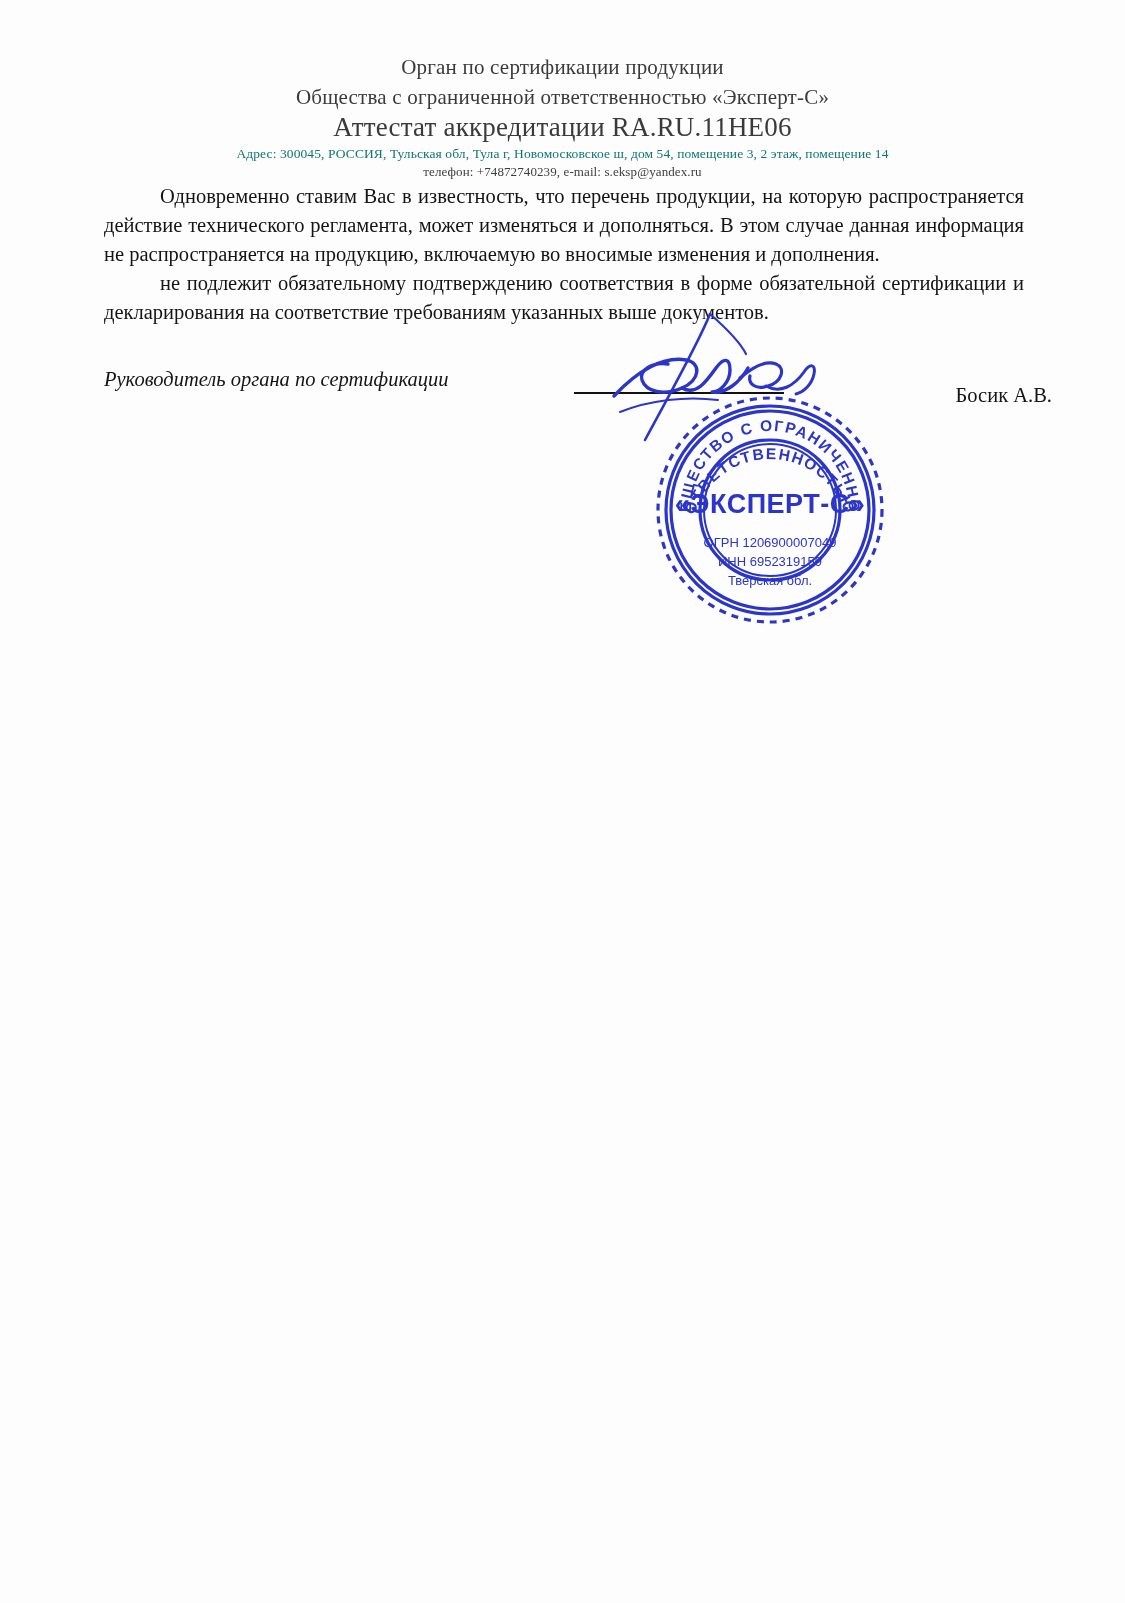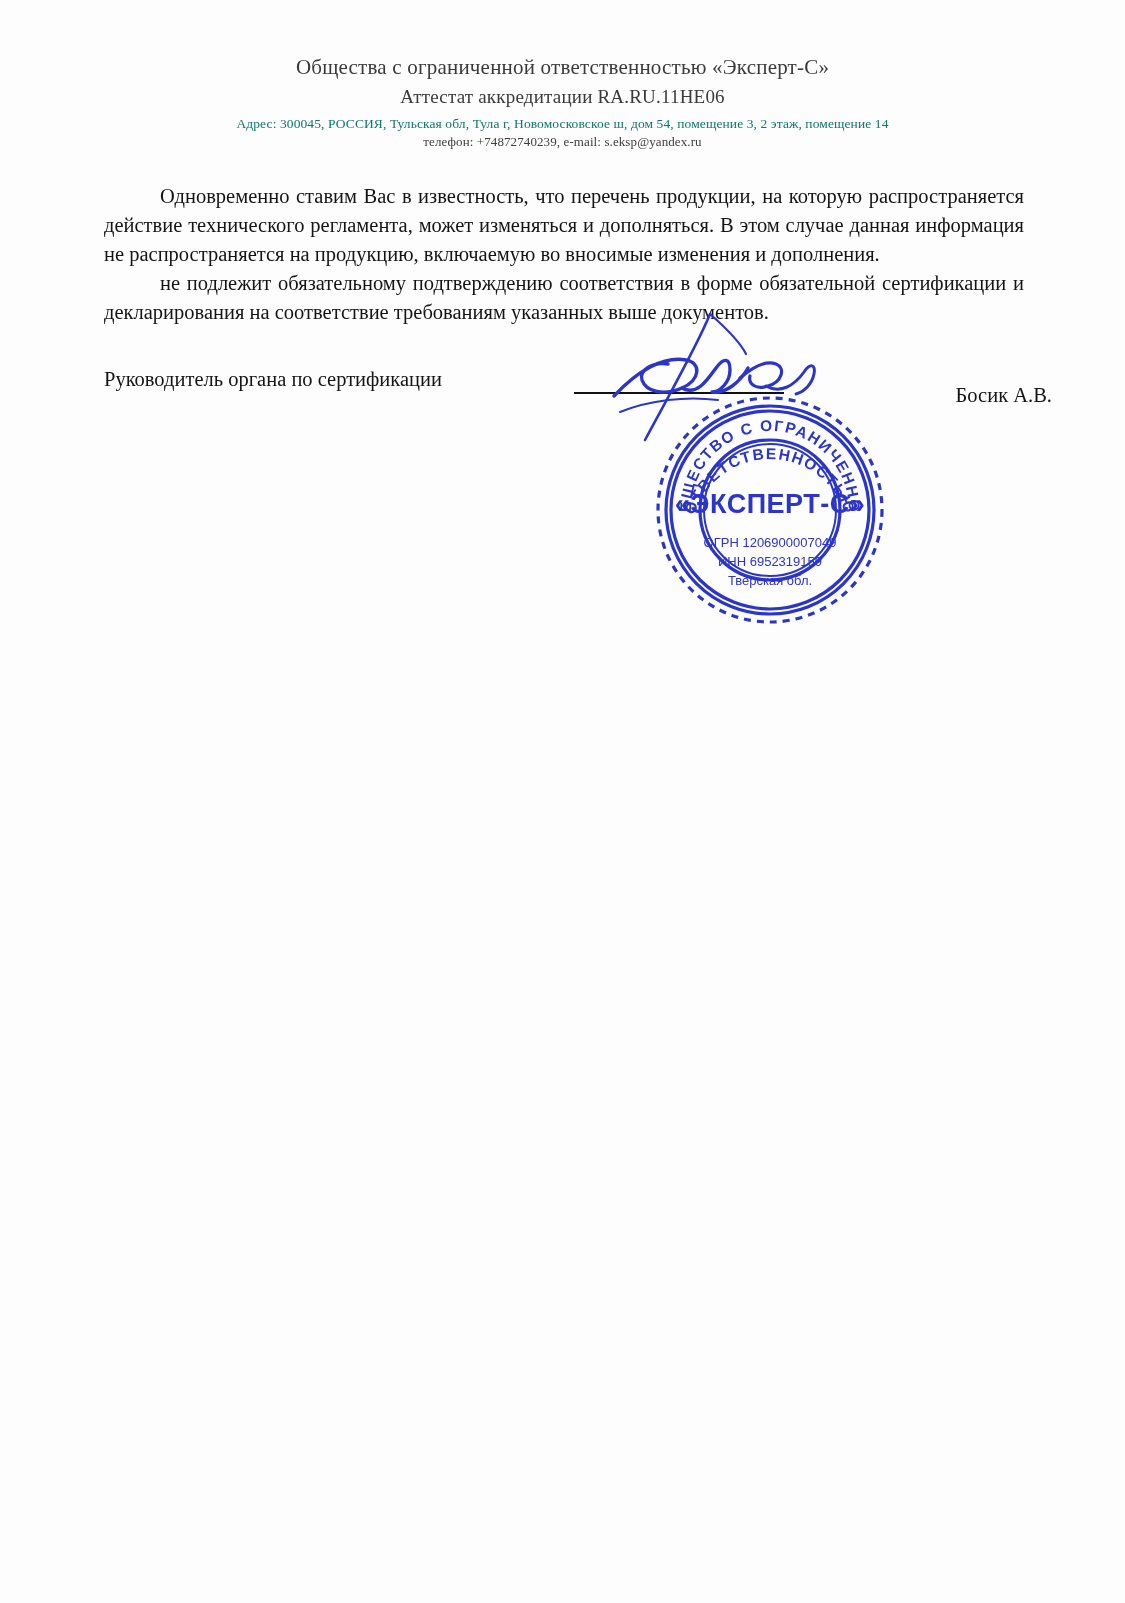--- a/index.html
+++ b/index.html
@@ -35,21 +35,21 @@
     font-size: 21px;
     line-height: 30px;
     letter-spacing: 0.2px;
   }
   .lh-line2 {
     font-size: 21px;
     line-height: 30px;
     letter-spacing: 0.2px;
   }
   .lh-line3 {
-    font-size: 19px;
+    font-size: 27px;
     line-height: 30px;
     letter-spacing: 0.2px;
   }
   .lh-addr {
     font-size: 13.5px;
     line-height: 18px;
     letter-spacing: 0.1px;
     margin-top: 3px;
     color: #0f766e;
   }
@@ -86,20 +86,21 @@
     height: 30px;
     font-size: 20.5px;
     line-height: 30px;
     color: #141414;
   }
   .sign-title {
     position: absolute;
     left: 0;
     top: 0;
     white-space: nowrap;
+    font-style: italic;
   }
   .sign-name {
     position: absolute;
     right: 0;
     top: 0;
     white-space: nowrap;
     margin-top: 16px;
   }
   .sign-rule {
     position: absolute;
@@ -130,20 +131,21 @@
     pointer-events: none;
   }
   .stamp svg { display: block; }
 </style>
 </head>
 <body>
 
 <div class="page">
 
   <div class="letterhead">
+    <div class="lh-line1">Орган по сертификации продукции</div>
     <div class="lh-line2">Общества с ограниченной ответственностью «Эксперт-С»</div>
     <div class="lh-line3">Аттестат аккредитации RA.RU.11HE06</div>
     <div class="lh-addr">Адрес: 300045, РОССИЯ, Тульская обл, Тула г, Новомосковское ш, дом 54, помещение 3, 2 этаж, помещение 14</div>
     <div class="lh-phone">телефон: +74872740239, e-mail: s.eksp@yandex.ru</div>
   </div>
 
   <div class="body-text">
     <p>Одновременно ставим Вас в известность, что перечень продукции, на которую распространяется действие технического регламента, может изменяться и дополняться. В этом случае данная информация не распространяется на продукцию, включаемую во вносимые изменения и дополнения.</p>
     <p>не подлежит обязательному подтверждению соответствия в форме обязательной сертификации и декларирования на соответствие требованиям указанных выше документов.</p>
   </div>

